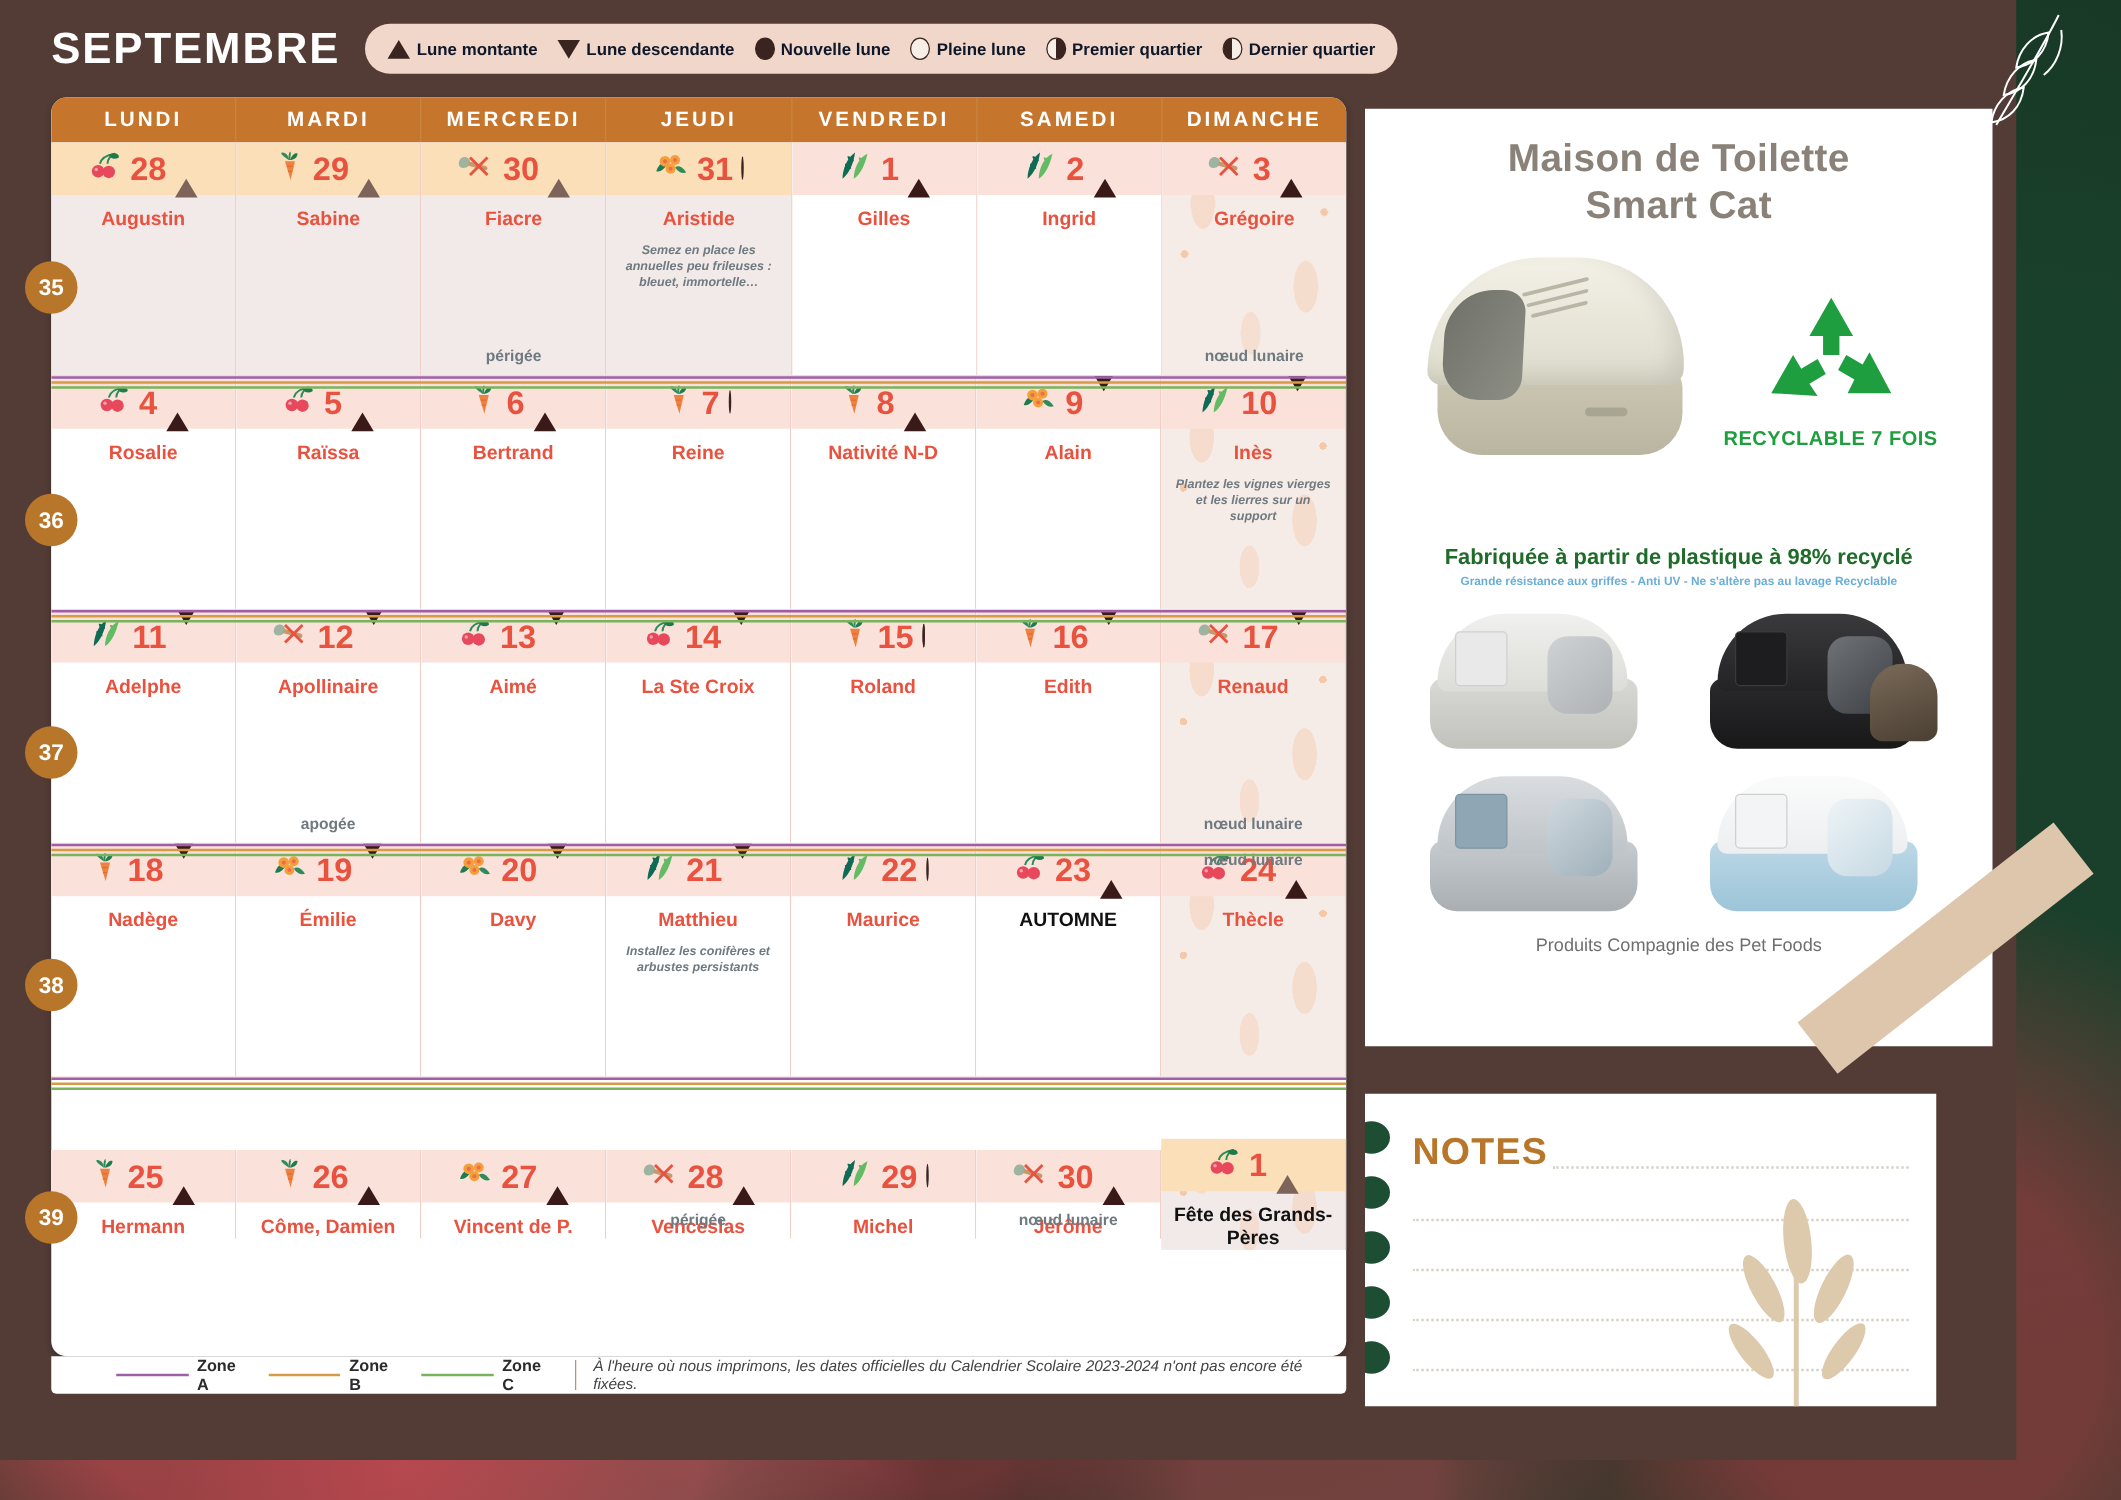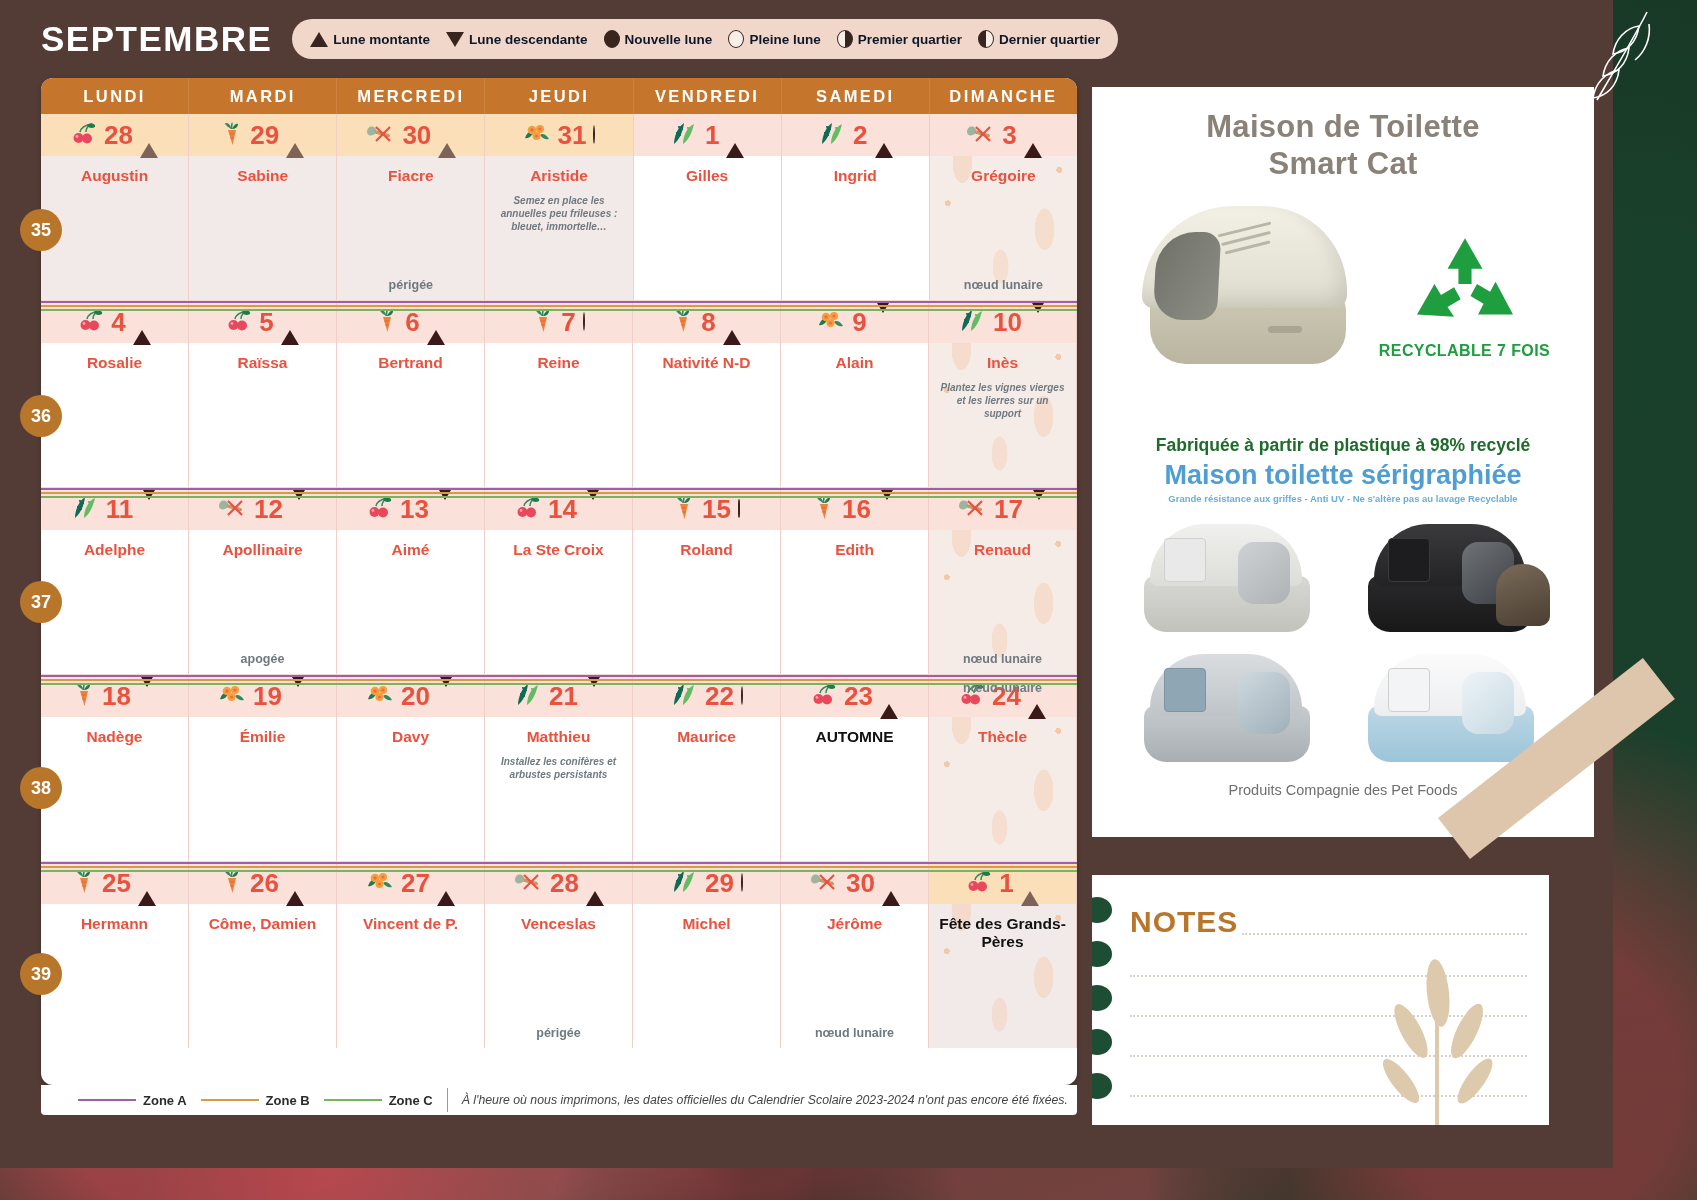--- a/index.html
+++ b/index.html
@@ -59,21 +59,21 @@
   .dow{
     flex:1;display:flex;align-items:center;justify-content:center;
     color:#ffffff;font-size:16.5px;font-weight:bold;letter-spacing:2.4px;
   }
   .dow:not(:last-child){border-right:1px solid rgba(255,255,255,.10);}
 
   .weeks{position:relative;}
   .week{
     display:flex;position:relative;height:186px;border-bottom:1px solid #f1d9d6;
   }
-  .week:last-child{border-bottom:none;}
+  .week:last-child{border-bottom:none;align-items:center;}
   .day{
     flex:1;position:relative;border-right:1px solid #f0cfc9;
     display:flex;flex-direction:column;box-sizing:border-box;overflow:hidden;
     background:#ffffff;
   }
   .day:last-child{border-right:none;}
   .day.sunday{background:#f6ece7;}
   .day.prev-month{background:#f2e9e9;}
 
   
@@ -129,21 +129,21 @@
   .zl.a{top:0;background:#9e5fa8;}
   .zl.b{top:4px;background:#d79a46;}
   .zl.c{top:8px;background:#79b45c;}
 
   
   .cal-footer{
     position:absolute;left:41px;top:1085px;width:1036px;height:30px;
     background:#ffffff;display:flex;align-items:center;
     border-bottom-left-radius:4px;border-bottom-right-radius:4px;
   }
-  .zone-legend{display:flex;align-items:center;gap:14px;padding-left:37px;}
+  .zone-legend{display:flex;align-items:center;gap:14px;padding-left:52px;}
   .zone-entry{display:flex;align-items:center;gap:7px;}
   .zone-bar{width:58px;height:2.5px;display:inline-block;}
   .zone-entry .zlbl{font-size:13px;font-weight:bold;color:#2b2b2b;}
   .foot-sep{width:1px;height:24px;background:#c98b73;margin:0 14px;}
   .foot-note{font-size:12.3px;font-style:italic;color:#444;}
 
   
   .ad-panel{
     position:absolute;left:1092px;top:87px;width:502px;height:750px;
     background:#ffffff;overflow:hidden;
@@ -946,21 +946,20 @@
           <path d="M50 2 L66 30 L56 30 L56 44 L44 44 L44 30 L34 30 Z"></path>
           <path d="M6 72 L22 44 L28 54 L40 47 L46 58 L34 65 L40 74 Z"></path>
           <path d="M94 72 L62 72 L67 62 L55 55 L61 44 L73 51 L78 42 Z"></path>
         </g>
       </svg>
       <div class="recycle-txt">RECYCLABLE 7 FOIS</div>
     </div>
   </div>
 
   <div class="ad-green-line">Fabriquée à partir de plastique à 98% recyclé</div>
-  <div class="ad-blue-line">Maison toilette sérigraphiée</div>
   <div class="ad-blue-sub">Grande résistance aux griffes - Anti UV - Ne s'altère pas au lavage Recyclable</div>
 
   <div class="ad-grid">
     <div class="litter-sm sm1">
       <div class="ls-base"></div>
         <div class="ls-lid"></div>
         <div class="ls-label"></div>
         <div class="ls-door"></div>
     </div>
     <div class="litter-sm sm2">

